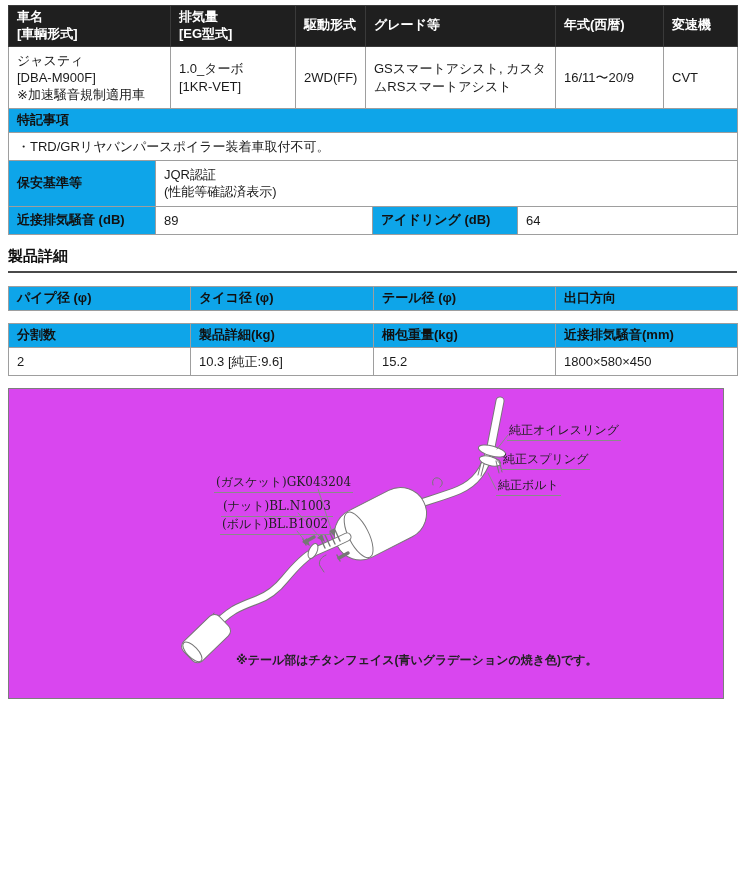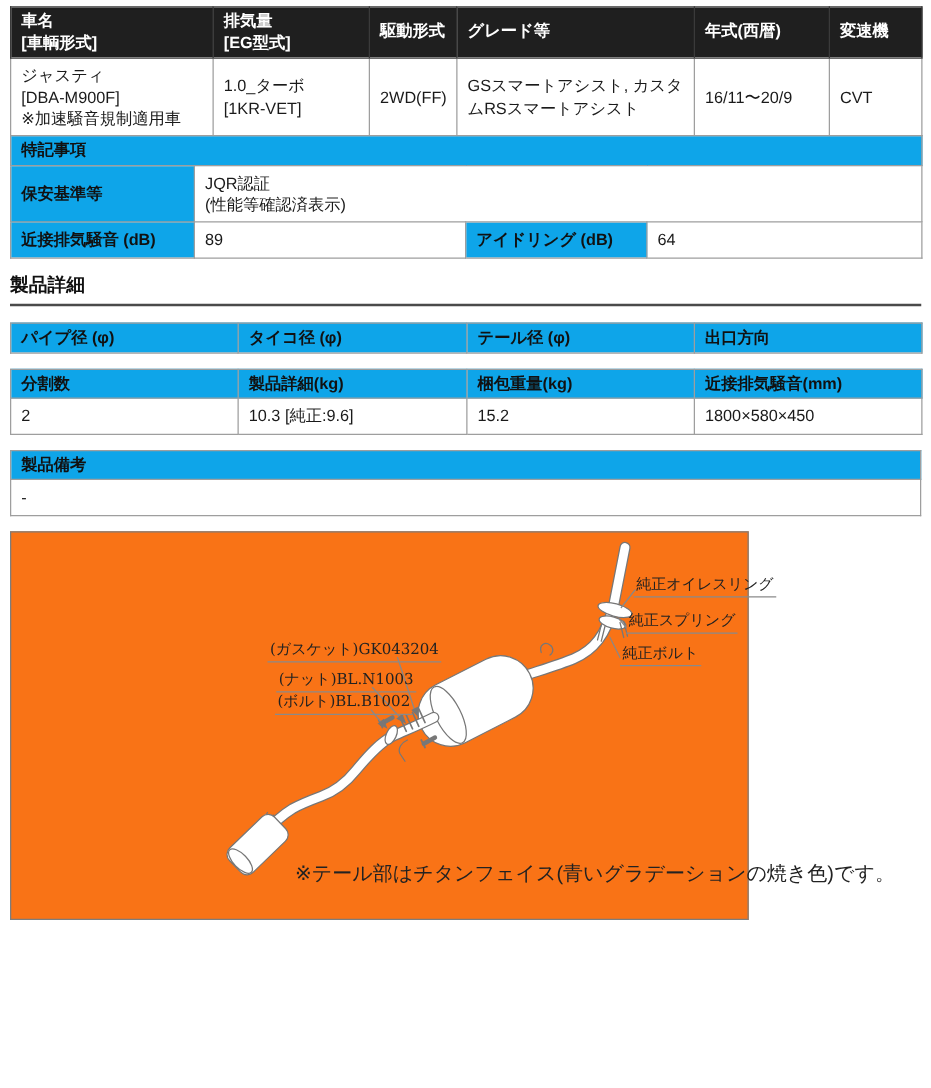--- a/index.html
+++ b/index.html
@@ -27,38 +27,38 @@
     margin: 12px 0 0 0;
     font-size: 15px; font-weight: bold; color:#111;
     padding-bottom: 5px;
     border-bottom: 2px solid #4a4a4a;
     margin-bottom: 13px;
     font-family: Liberation Mono, monospace;
   }
 
   .diagram-box {
     position: relative;
-    width: 591px; height: 311px;
+    width: 716px; height: 311px;
     border: 1px solid #7d7d7d;
-    background: #f97316;
+    background: #d946ef;
     margin-top: 2px;
   }
   .diagram-box svg { position:absolute; left:0; top:0; }
   .dlabel {
     position: absolute;
     font-family: "DejaVu Serif", "Liberation Serif", serif;
     font-size: 12px; color:#222;
     border-bottom: 1px solid #8a8a8a;
     padding: 0 2px 1px 2px;
     white-space: nowrap;
     background: transparent;
   }
   .dnote {
     position: absolute;
-    font-size: 16px; font-weight: normal; color:#222;
+    font-size: 12px; font-weight: bold; color:#222;
     white-space: nowrap;
   }
 </style>
 </head>
 <body>
 
 <div class="wrap">
 
   <table>
     <colgroup>
@@ -99,20 +99,23 @@
       <col style="width:147px">
         <col style="width:217px">
         <col style="width:145px">
         <col style="width:220px">
     </colgroup>
     <tbody>
         <tr>
       <th class="gray-th" colspan="4">特記事項</th>
     </tr>
     <tr>
+      <td colspan="4">・TRD/GRリヤバンパースポイラー装着車取付不可。</td>
+    </tr>
+    <tr>
       <th class="gray-th">保安基準等</th>
       <td colspan="3" class="pre">JQR認証
 (性能等確認済表示)</td>
     </tr>
     <tr>
       <th class="gray-th">近接排気騒音 (dB)</th>
       <td>89</td>
       <th class="gray-th">アイドリング (dB)</th>
       <td>64</td>
     </tr>
@@ -155,30 +158,20 @@
     </tr>
     <tr>
       <td>2</td>
       <td>10.3 [純正:9.6]</td>
       <td>15.2</td>
       <td>1800×580×450</td>
     </tr>
   </tbody>
     </table>
 
-  <table class="tbl-gap">
-    <tbody>
-        <tr>
-          <th class="gray-th">製品備考</th>
-        </tr>
-    <tr>
-          <td>-</td>
-        </tr>
-  </tbody>
-    </table>
 
   <div class="diagram-box">
     <svg width="727" height="311" viewBox="0 0 727 311">
       <g stroke="#777" fill="none" stroke-linecap="round" stroke-linejoin="round">
 
         <path d="M491,12 L482,58 C476,82 466,94 450,101 C438,106 424,110 406,116" stroke-width="9"></path>
         <path d="M491,12 L482,58 C476,82 466,94 450,101 C438,106 424,110 406,116" stroke="#fff" stroke-width="7"></path>
 
         <g transform="rotate(-27 371 135)">
           <rect x="323" y="109" width="97" height="52" rx="26" fill="#fff"></rect>

